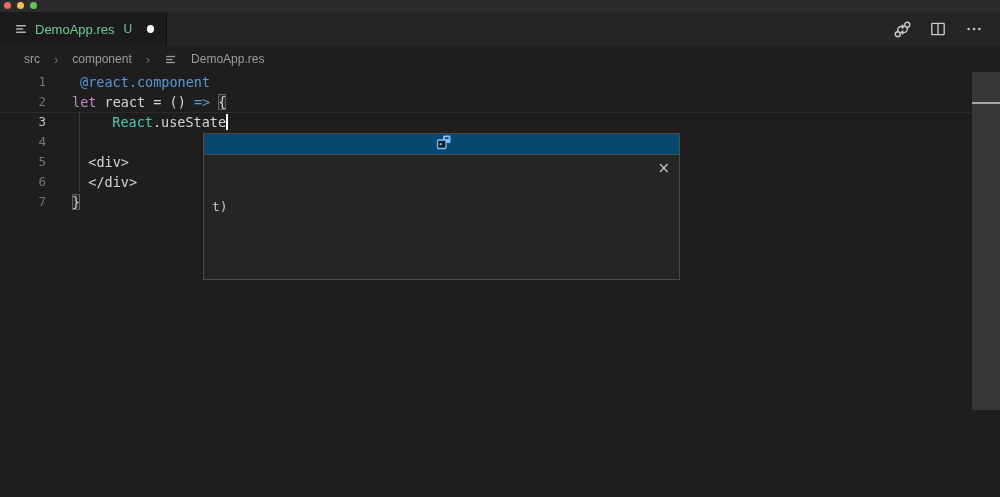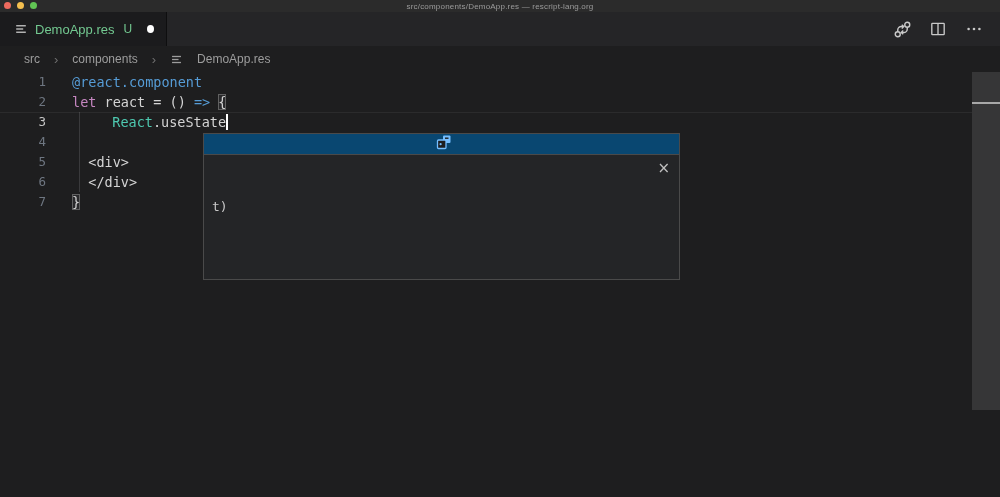--- a/index.html
+++ b/index.html
@@ -38,21 +38,21 @@
 
   
   .editor{position:absolute;left:0;top:72px;right:0;bottom:0;}
   .row{position:absolute;left:0;width:972px;height:20px;}
   .row.active{box-shadow:inset 0 1px 0 rgba(255,255,255,.06);}
   .ln{position:absolute;left:0;top:0;width:46px;text-align:right;
       font:12.5px/20px "DejaVu Sans Mono",monospace;color:var(--line-number,#6e7681);}
   .row.active .ln{color:var(--line-number-active,#c6c6c6);}
   .lc{position:absolute;left:72px;top:0;white-space:pre;
       font:13.5px/20px "DejaVu Sans Mono",monospace;color:var(--text-default,#d4d4d4);}
-  .tok-decorator{color:var(--decorator-blue,#569cd6);}
+  .tok-decorator{color:var(--decorator-blue,#569cd6);margin-left:8px;}
   .tok-keyword{color:var(--keyword-pink,#c586c0);}
   .tok-type{color:var(--type-teal,#4ec9b0);margin-left:24px;}
   .tok-arrow{color:var(--decorator-blue,#569cd6);}
   .tok-default{color:var(--text-default,#d4d4d4);}
   .tok-bracket{color:var(--text-default,#d4d4d4);outline:1px solid #616161;outline-offset:-1px;
                background:rgba(110,110,120,.14);}
   .cursor{display:inline-block;width:2px;height:16px;background:#ffffff;vertical-align:middle;
           margin-top:-2px;}
   .indent-guide{position:absolute;left:79px;top:40px;width:1px;height:80px;background:#3a3a3c;}
 
@@ -83,21 +83,20 @@
 <body>
 
 <div id="app">
 
   <div class="titlebar">
     <div class="traffic-lights">
       <span class="tl red"></span>
       <span class="tl yellow"></span>
       <span class="tl green"></span>
     </div>
-    <div class="win-title">src/components/DemoApp.res — rescript-lang.org</div>
   </div>
 
   <div class="tabbar">
     <div class="tab">
       <span>
         <svg width="14" height="14" viewBox="0 0 16 16">
           <rect x="2.5" y="3.5" width="11" height="1.6" fill="#bdbdbd"></rect>
           <rect x="2.5" y="7.2" width="8" height="1.6" fill="#bdbdbd"></rect>
           <rect x="2.5" y="10.9" width="11" height="1.6" fill="#bdbdbd"></rect>
         </svg>
@@ -135,21 +134,21 @@
               <circle cx="12.8" cy="8" r="1.15"></circle>
           </svg>
         </span>
       </button>
     </div>
   </div>
 
   <div class="breadcrumbs">
     <span class="crumb">src</span>
     <span class="chev">›</span>
-    <span class="crumb">components</span>
+    <span class="crumb">component</span>
     <span class="chev">›</span>
     <span>
       <svg width="13" height="13" viewBox="0 0 16 16">
         <rect x="2.5" y="3.5" width="11" height="1.6" fill="#9d9d9d"></rect>
         <rect x="2.5" y="7.2" width="8" height="1.6" fill="#9d9d9d"></rect>
         <rect x="2.5" y="10.9" width="11" height="1.6" fill="#9d9d9d"></rect>
       </svg>
     </span>
     <span class="crumb">DemoApp.res</span>
   </div>

